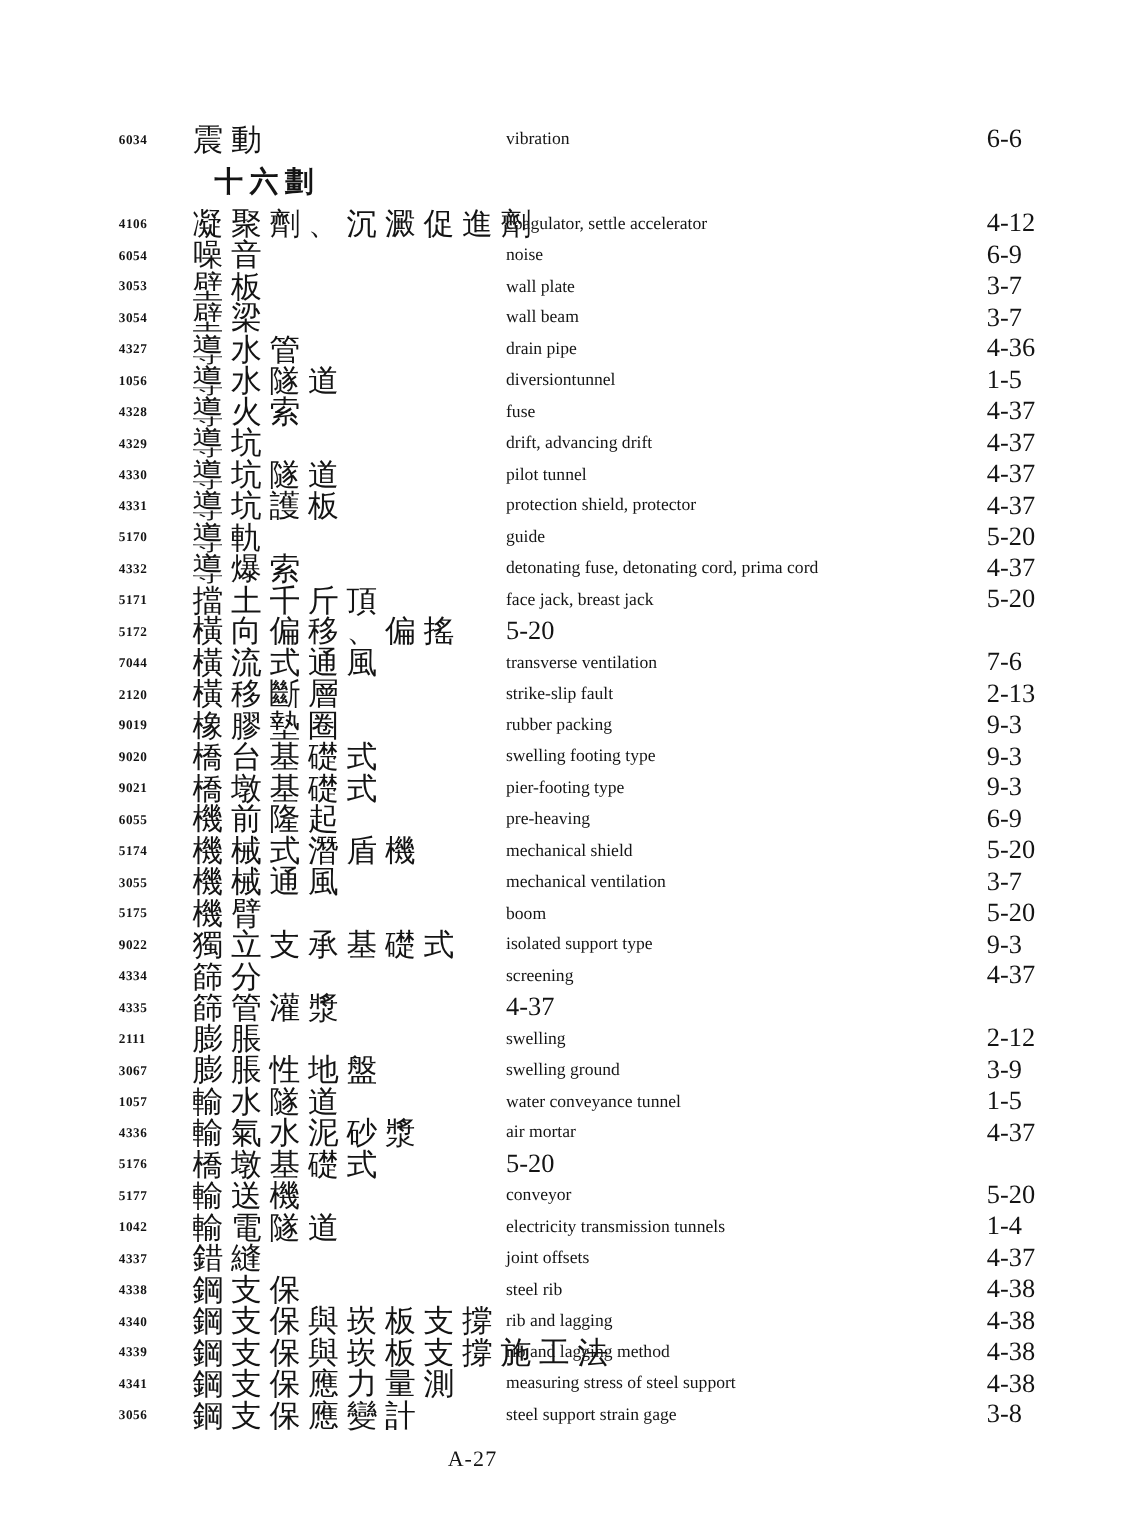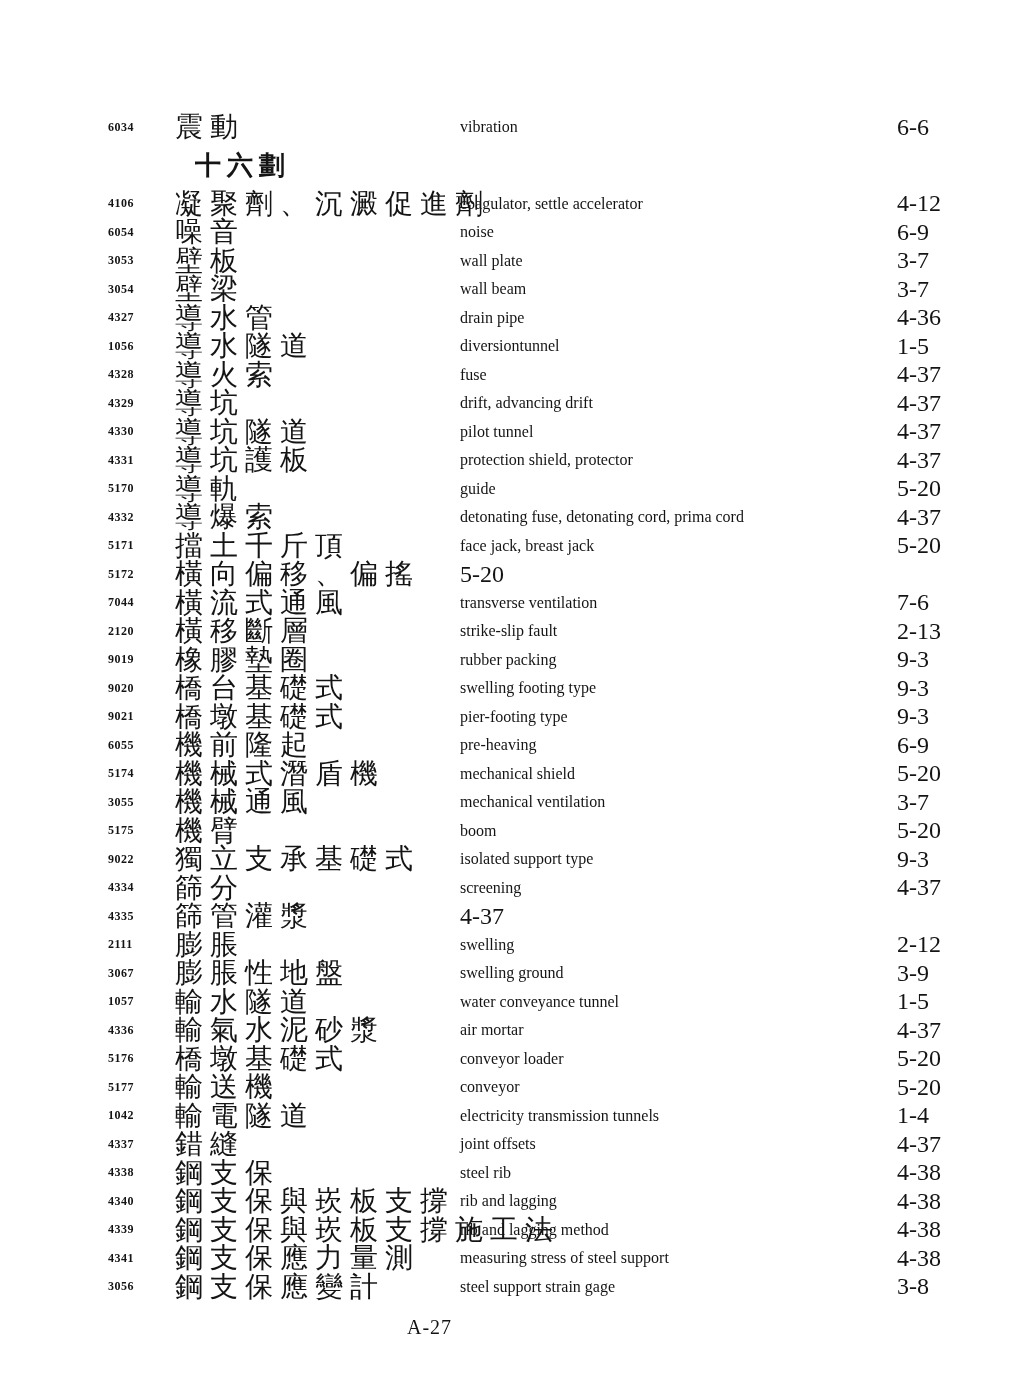--- a/index.html
+++ b/index.html
@@ -269,21 +269,20 @@
   <div class="row">
     <span class="code">4336</span>
     <span class="zh">輸氣水泥砂漿</span>
     <span class="en">air mortar</span>
     <span class="ref">4-37</span>
   </div>
 
   <div class="row">
     <span class="code">5176</span>
     <span class="zh">橋墩基礎式</span>
-    <span class="en">conveyor loader</span>
     <span class="ref">5-20</span>
   </div>
 
   <div class="row">
     <span class="code">5177</span>
     <span class="zh">輸送機</span>
     <span class="en">conveyor</span>
     <span class="ref">5-20</span>
   </div>
 

